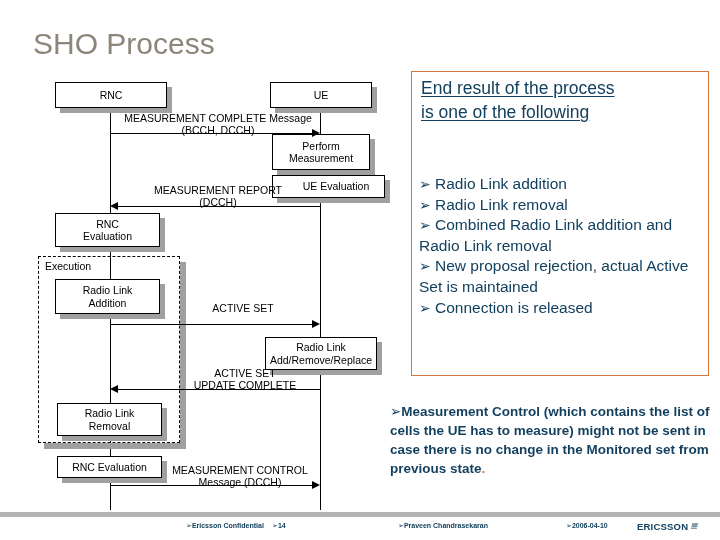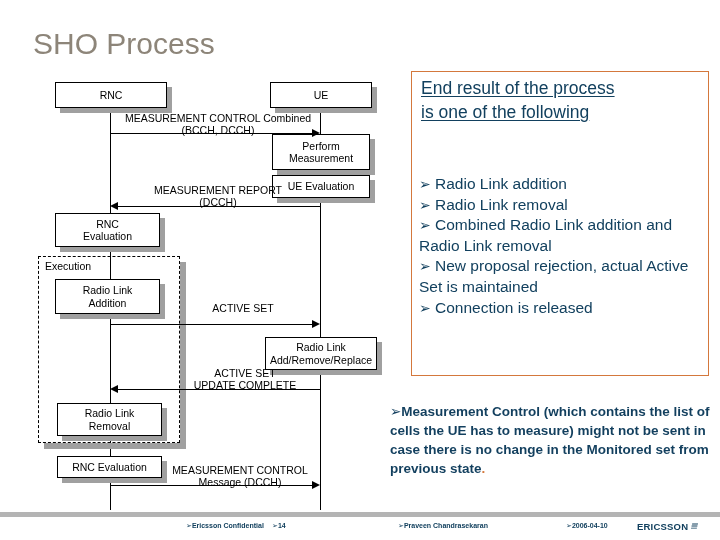--- a/index.html
+++ b/index.html
@@ -106,30 +106,30 @@
   <div class="nbox" style="left:55px;top:12px;width:110px;height:24px;">
     <span>RNC</span>
   </div>
   <div class="nbox" style="left:270px;top:12px;width:100px;height:24px;">
     <span>UE</span>
   </div>
 
   <div class="msg-line" style="left:110px;top:63px;width:205px;"></div>
   <div class="arrow-r" style="left:312px;top:59px;"></div>
   <div class="msg-label" style="left:120px;top:42px;width:196px;">
-    <div>MEASUREMENT CONTROL Combined</div>
+    <div>MEASUREMENT COMPLETE Message</div>
     <div>(BCCH, DCCH)</div>
   </div>
 
   <div class="nbox" style="left:272px;top:64px;width:96px;height:34px;flex-direction:column;">
     <span>Perform</span>
     <span>Measurement</span>
   </div>
 
-  <div class="nbox" style="left:272px;top:105px;width:96px;height:21px;">
+  <div class="nbox" style="left:272px;top:105px;width:96px;height:21px;padding-left:15px;">
     <span>UE Evaluation</span>
   </div>
 
   <div class="msg-line" style="left:117px;top:136px;width:203px;"></div>
   <div class="arrow-l" style="left:110px;top:132px;"></div>
   <div class="msg-label" style="left:118px;top:114px;width:200px;">
     <div>MEASUREMENT REPORT</div>
     <div>(DCCH)</div>
   </div>
 

